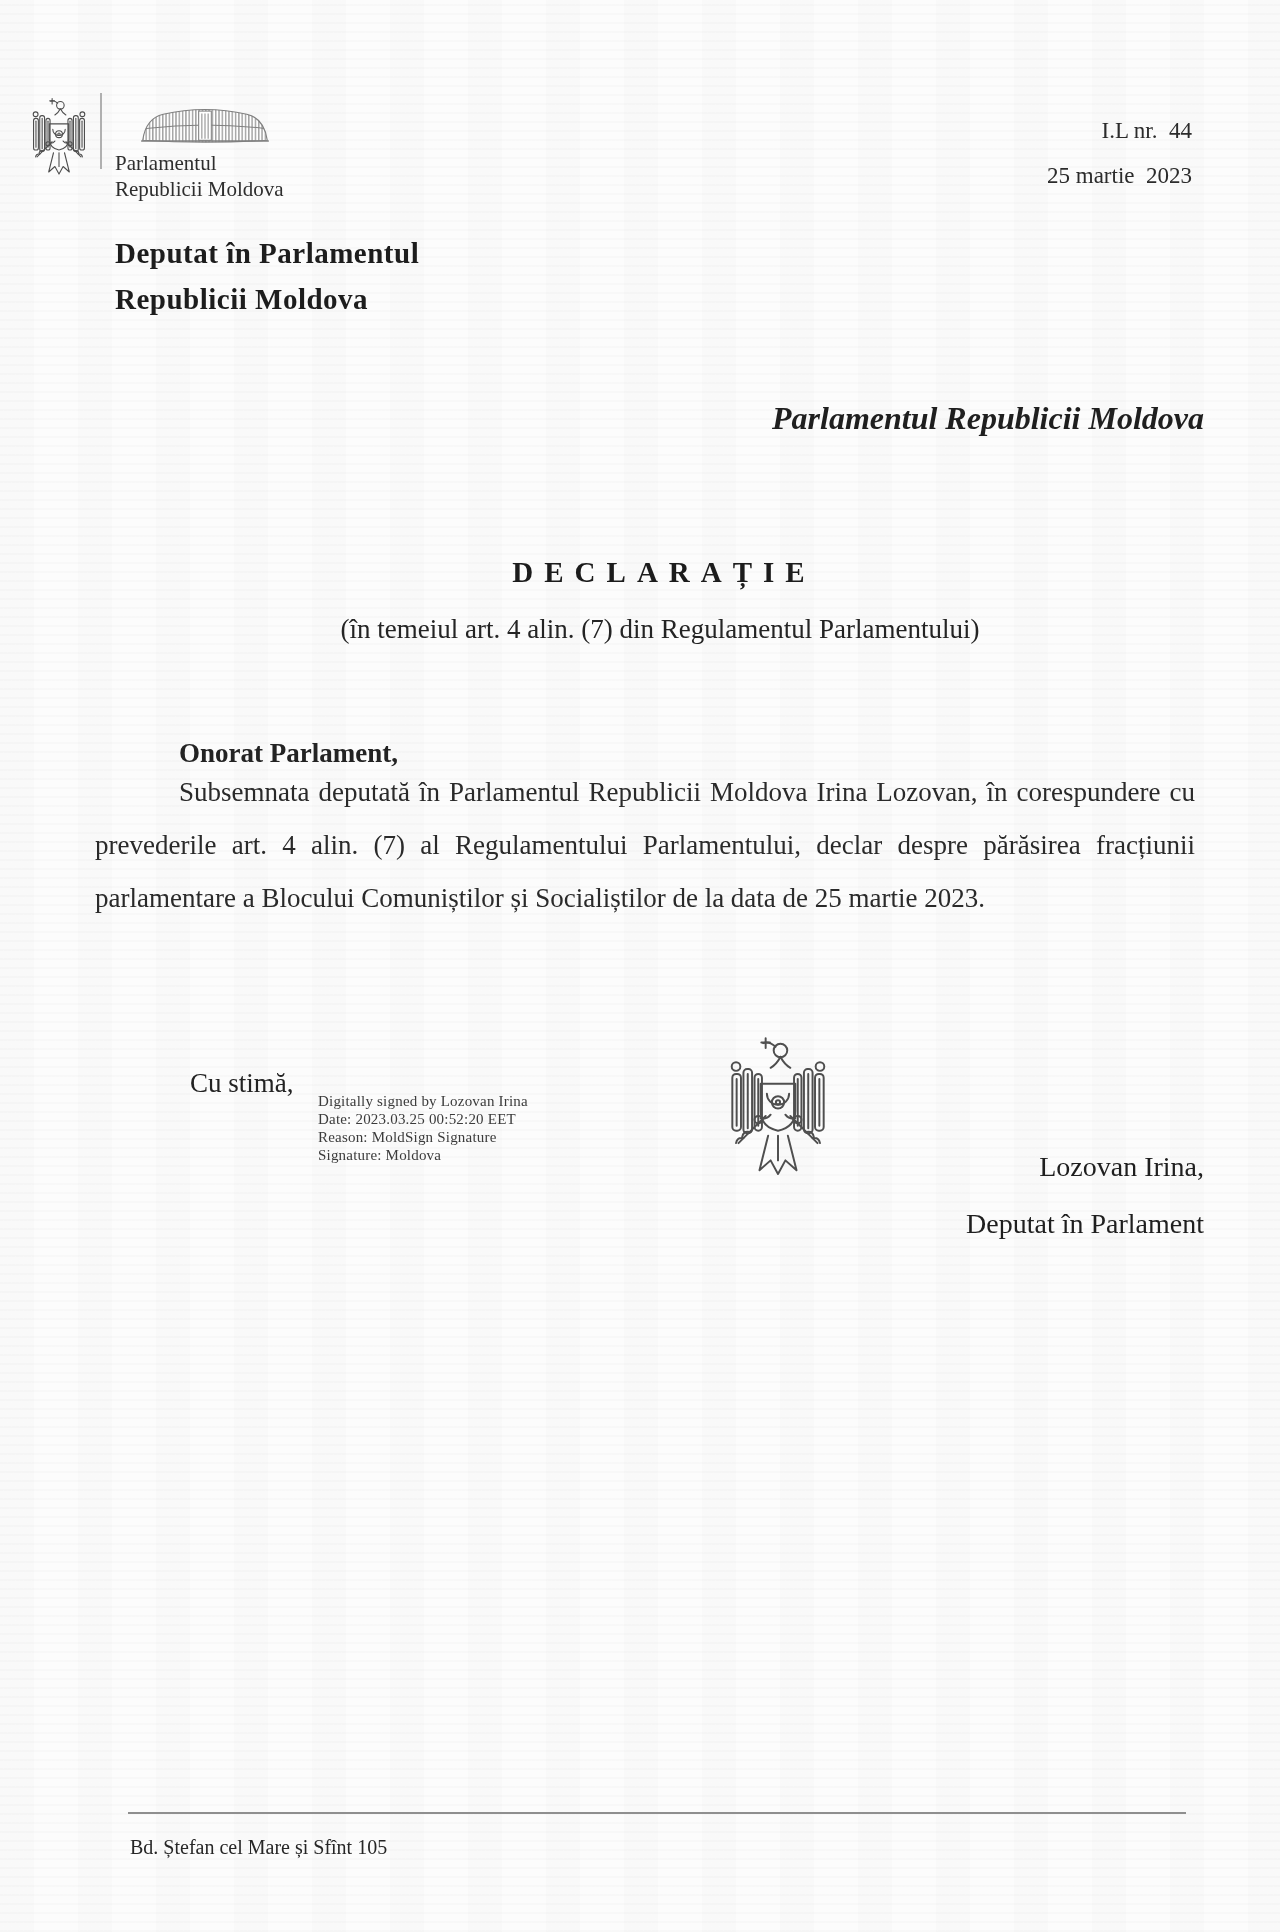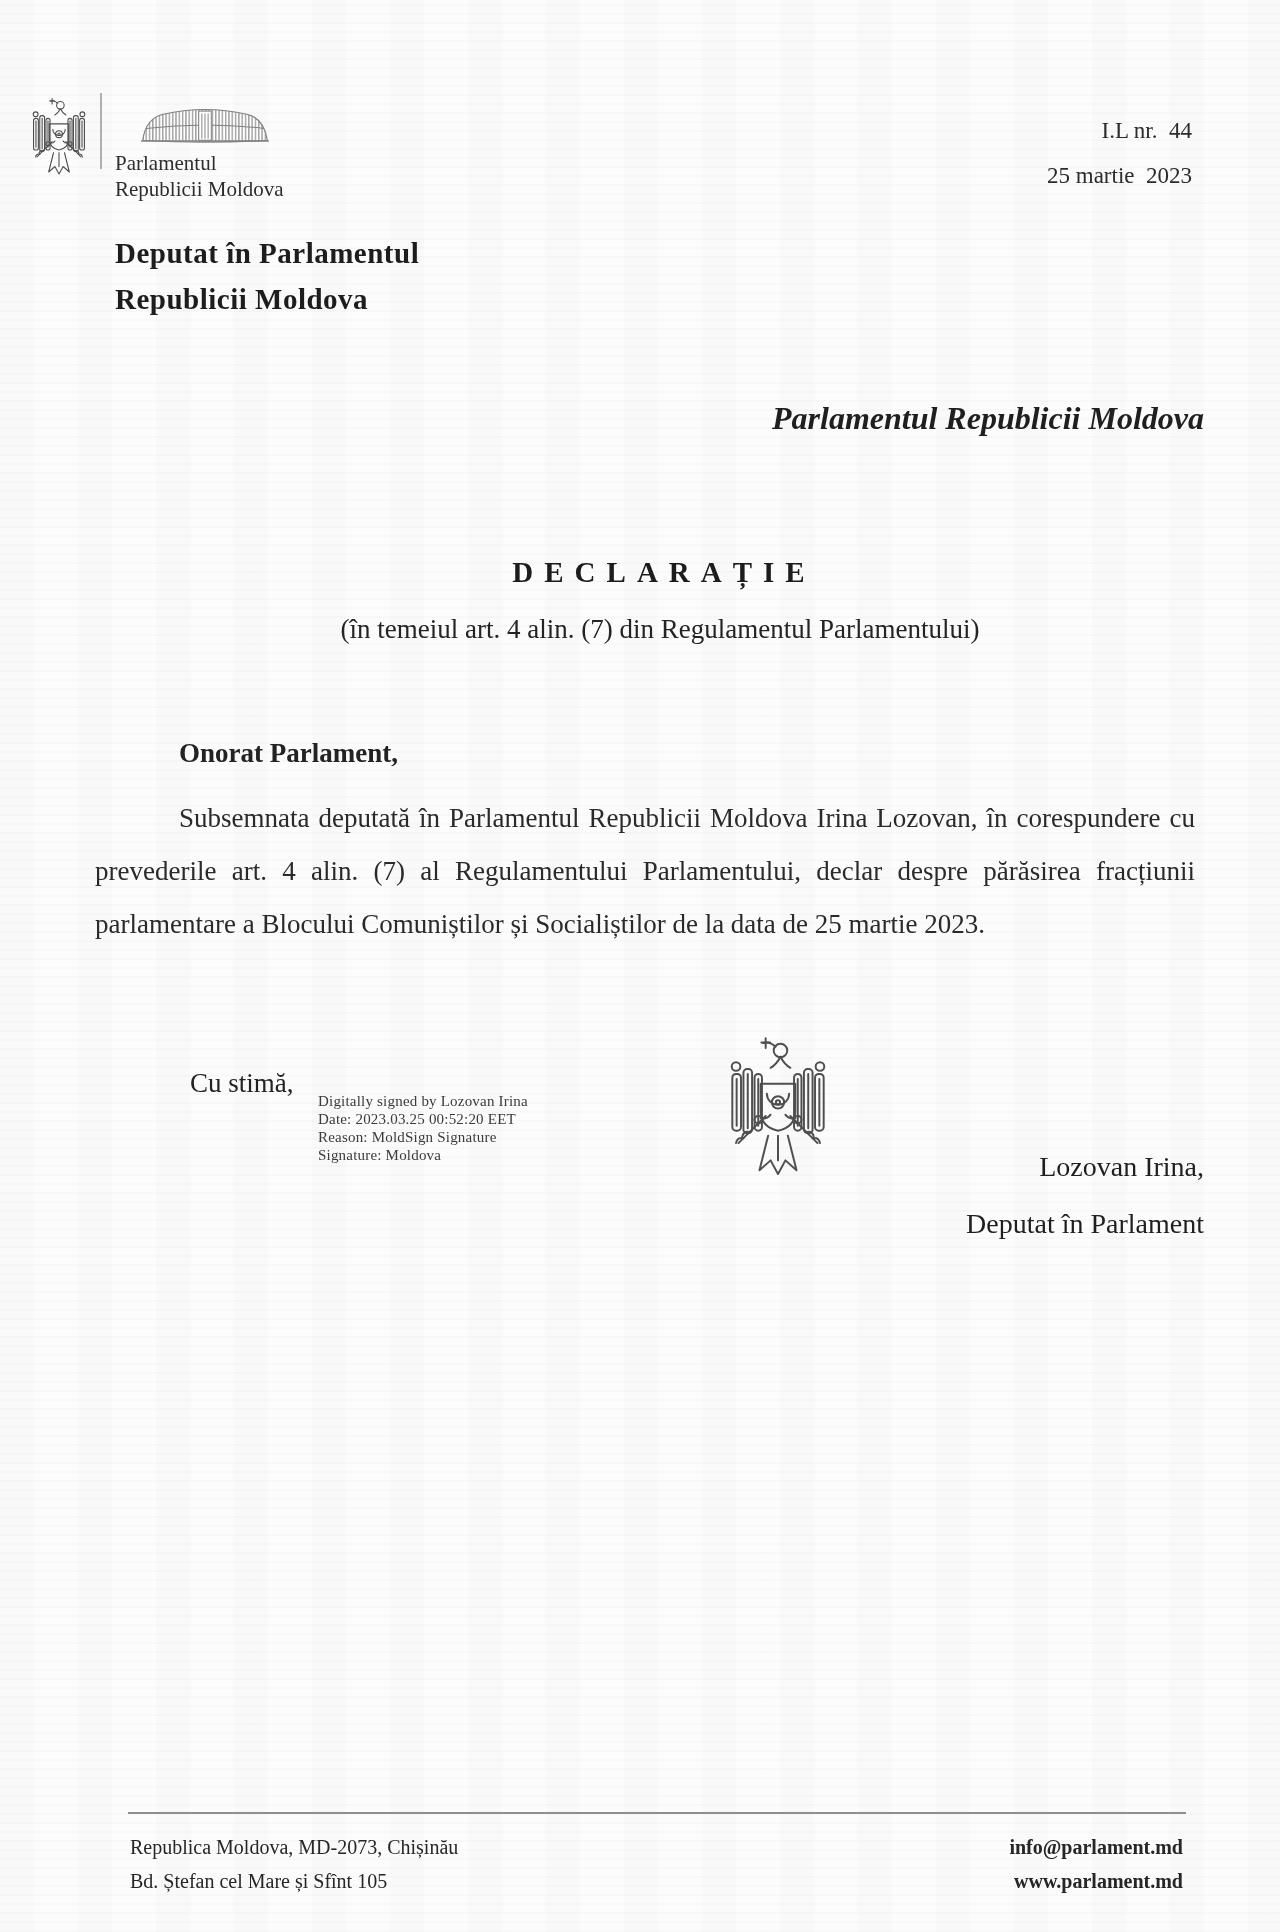--- a/index.html
+++ b/index.html
@@ -30,21 +30,21 @@
 
   
   .doc-heading{left:115px;top:230px;font-size:29px;font-weight:bold;line-height:46px;color:#1d1d1d;letter-spacing:0.5px;}
   .addressee{right:76px;top:400px;font-size:32px;font-weight:bold;font-style:italic;color:#1f1f1f;margin-left:36px;}
 
   .doc-title{left:0;right:0;top:556px;text-align:center;font-size:29px;font-weight:bold;letter-spacing:11px;color:#1c1c1c;padding-left:48px;}
   .doc-subtitle{left:0;right:0;top:614px;text-align:center;font-size:27px;color:#242424;padding-left:40px;}
 
   
   .salutation{left:95px;top:738px;font-size:27px;text-indent:84px;color:#232323;font-weight:bold;}
-  .body-par{left:95px;right:85px;top:792px;margin:0;font-size:27px;line-height:53px;
+  .body-par{left:95px;right:85px;top:766px;margin:0;font-size:27px;line-height:53px;
             text-align:justify;text-indent:84px;color:#2a2a2a;}
 
   
   .closing{left:190px;top:1068px;font-size:27px;color:#232323;}
   .sig-digital{left:318px;top:1092px;font-size:15px;line-height:18px;color:#3b3b3b;letter-spacing:0.2px;}
   .stamp{left:714px;top:1032px;width:128px;height:158px;}
   .signer{right:76px;top:1150px;text-align:right;font-size:28px;line-height:34px;color:#1f1f1f;}
   .signer .signer-title{margin-top:23px;}
 
   
@@ -166,22 +166,17 @@
   </div>
 
   <div class="abs signer">
     <div>Lozovan Irina,</div>
     <div class="signer-title">Deputat în Parlament</div>
   </div>
 
   <div class="abs footer-rule"></div>
 
   <div class="abs footer-left">
-    <div>Republica Moldova, MD-2073, Chișinău</div>
     <div>Bd. Ștefan cel Mare și Sfînt 105</div>
   </div>
 
-  <div class="abs footer-right">
-    <div>info@parlament.md</div>
-    <div>www.parlament.md</div>
-  </div>
 
 </div>
 
 </body></html>

